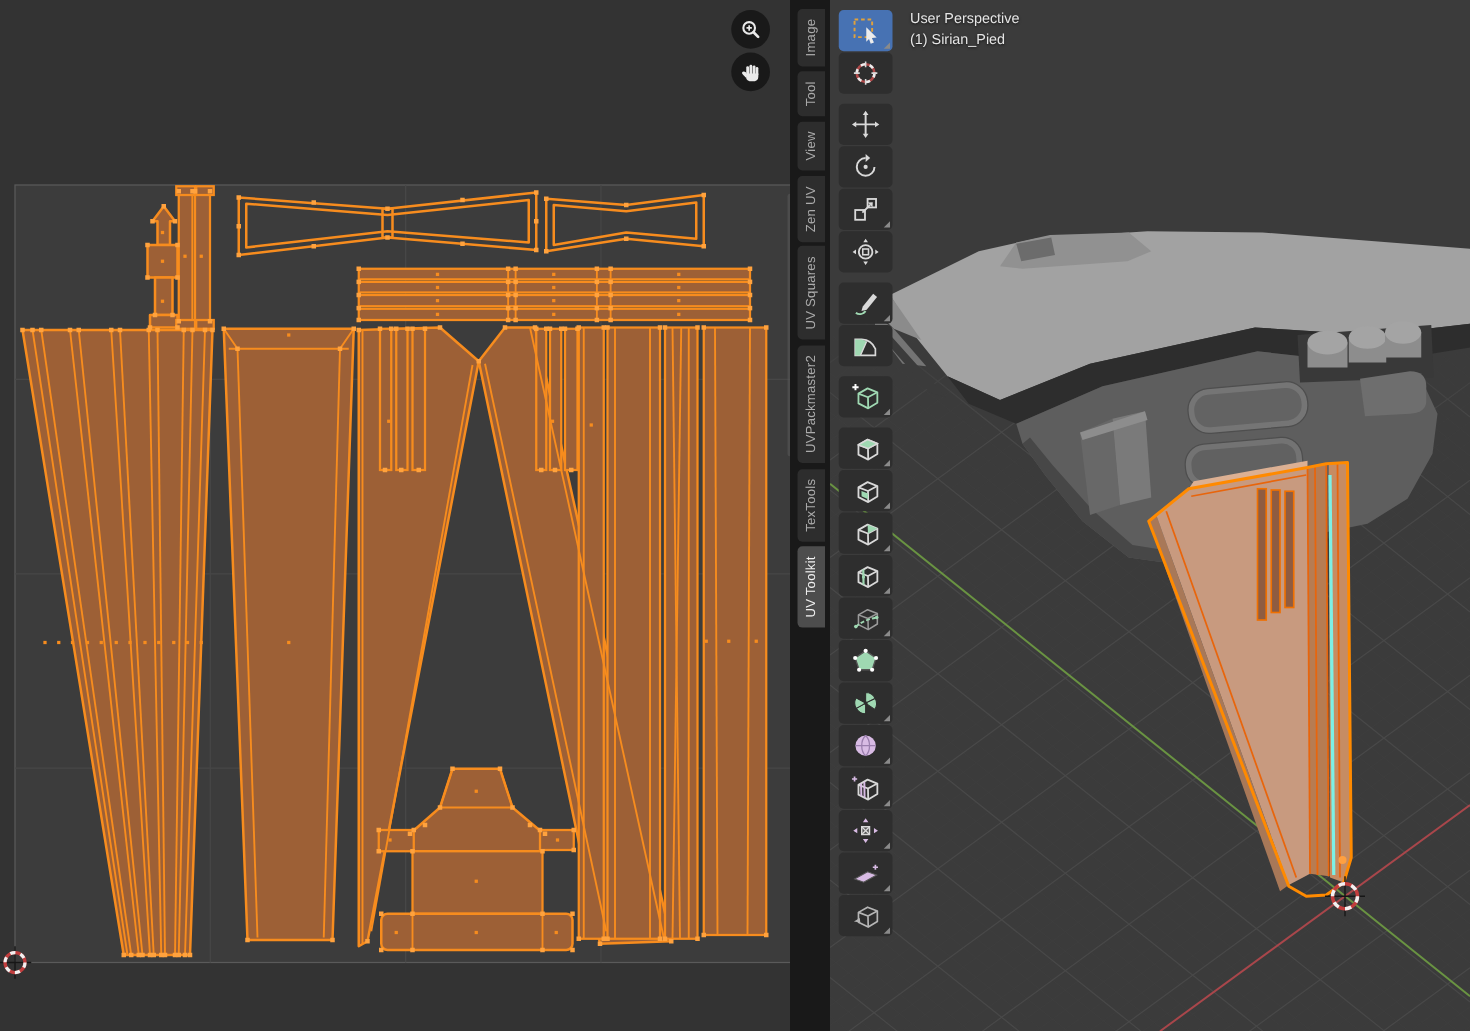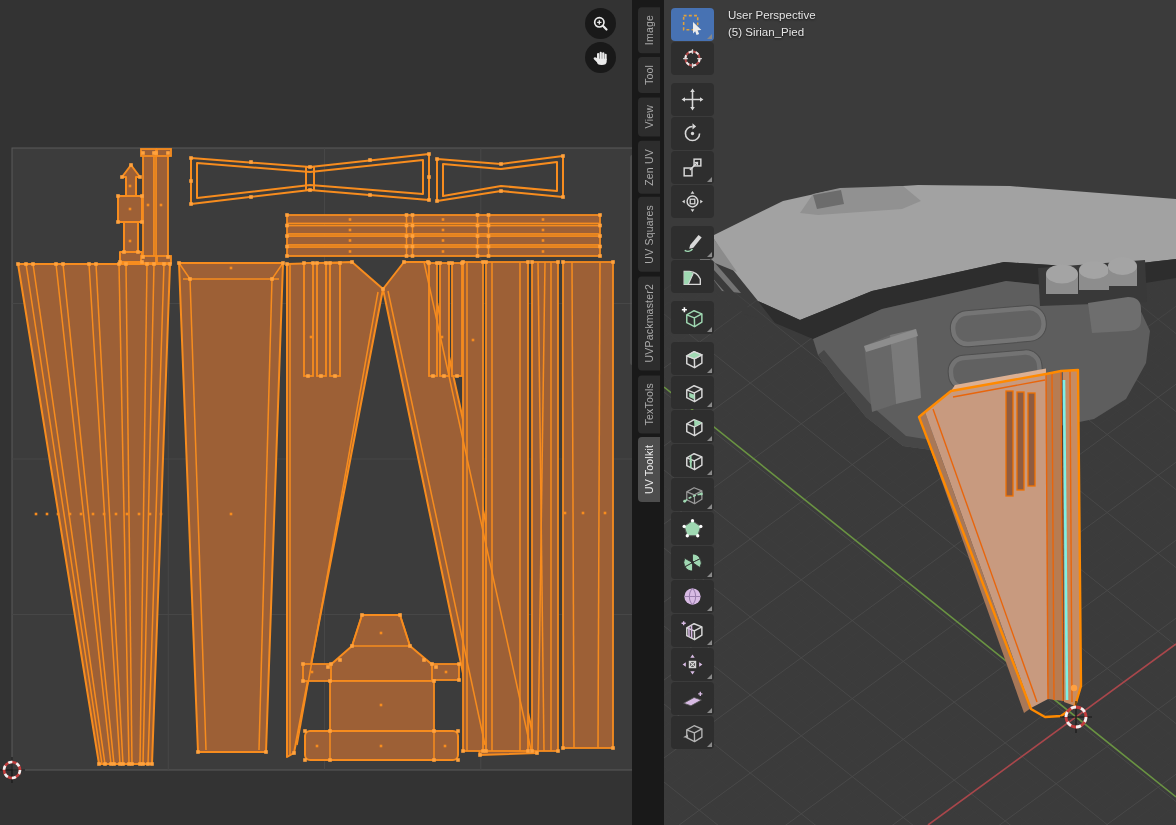--- a/index.html
+++ b/index.html
@@ -743,21 +743,21 @@
 
       <g transform="translate(1076,717)">
         <path d="M-16 0 H16 M0 -16 V16" stroke="#161616" stroke-width="1.1" fill="none"></path>
         <circle r="10" fill="none" stroke="#c23d3d" stroke-width="2.8"></circle>
         <circle r="10" fill="none" stroke="#f1f1f1" stroke-width="2.8" stroke-dasharray="5.2 5.2"></circle>
       </g>
     </svg>
 
     <div id="vp-header">
       <div>User Perspective</div>
-      <div>(5) Sirian_Pied</div>
+      <div>(1) Sirian_Pied</div>
     </div>
 
     <div id="toolbar">
         <div class="tool-btn active has-sub">
           <svg width="25" height="25" viewBox="0 0 24 24">
             <rect x="3.5" y="3.5" width="13.5" height="13.5" fill="none" stroke="#e0a13c" stroke-width="1.5" stroke-dasharray="2.8 2.2"></rect>
             <path d="M12.5 9.5 L20.5 17.2 L16.8 17.6 L18.4 21.2 L15.9 22 L14.6 18.4 L12.5 20.6 Z" fill="#ececec"></path>
           </svg>
         </div>
         <div class="tool-btn">

